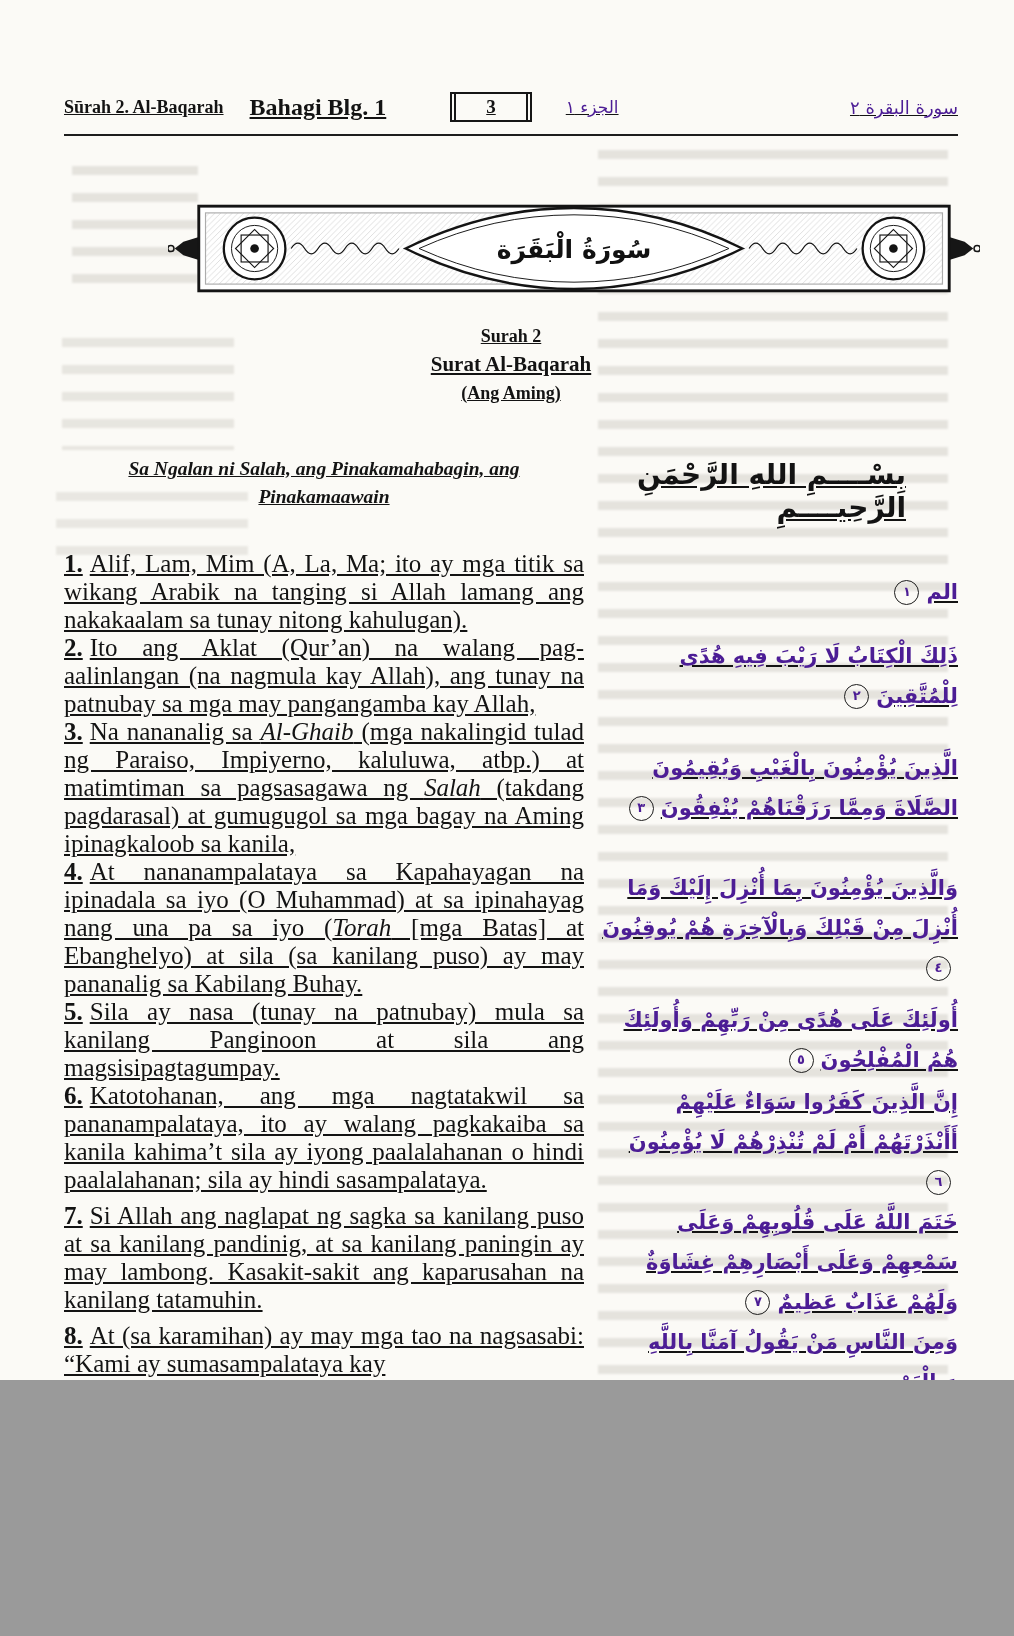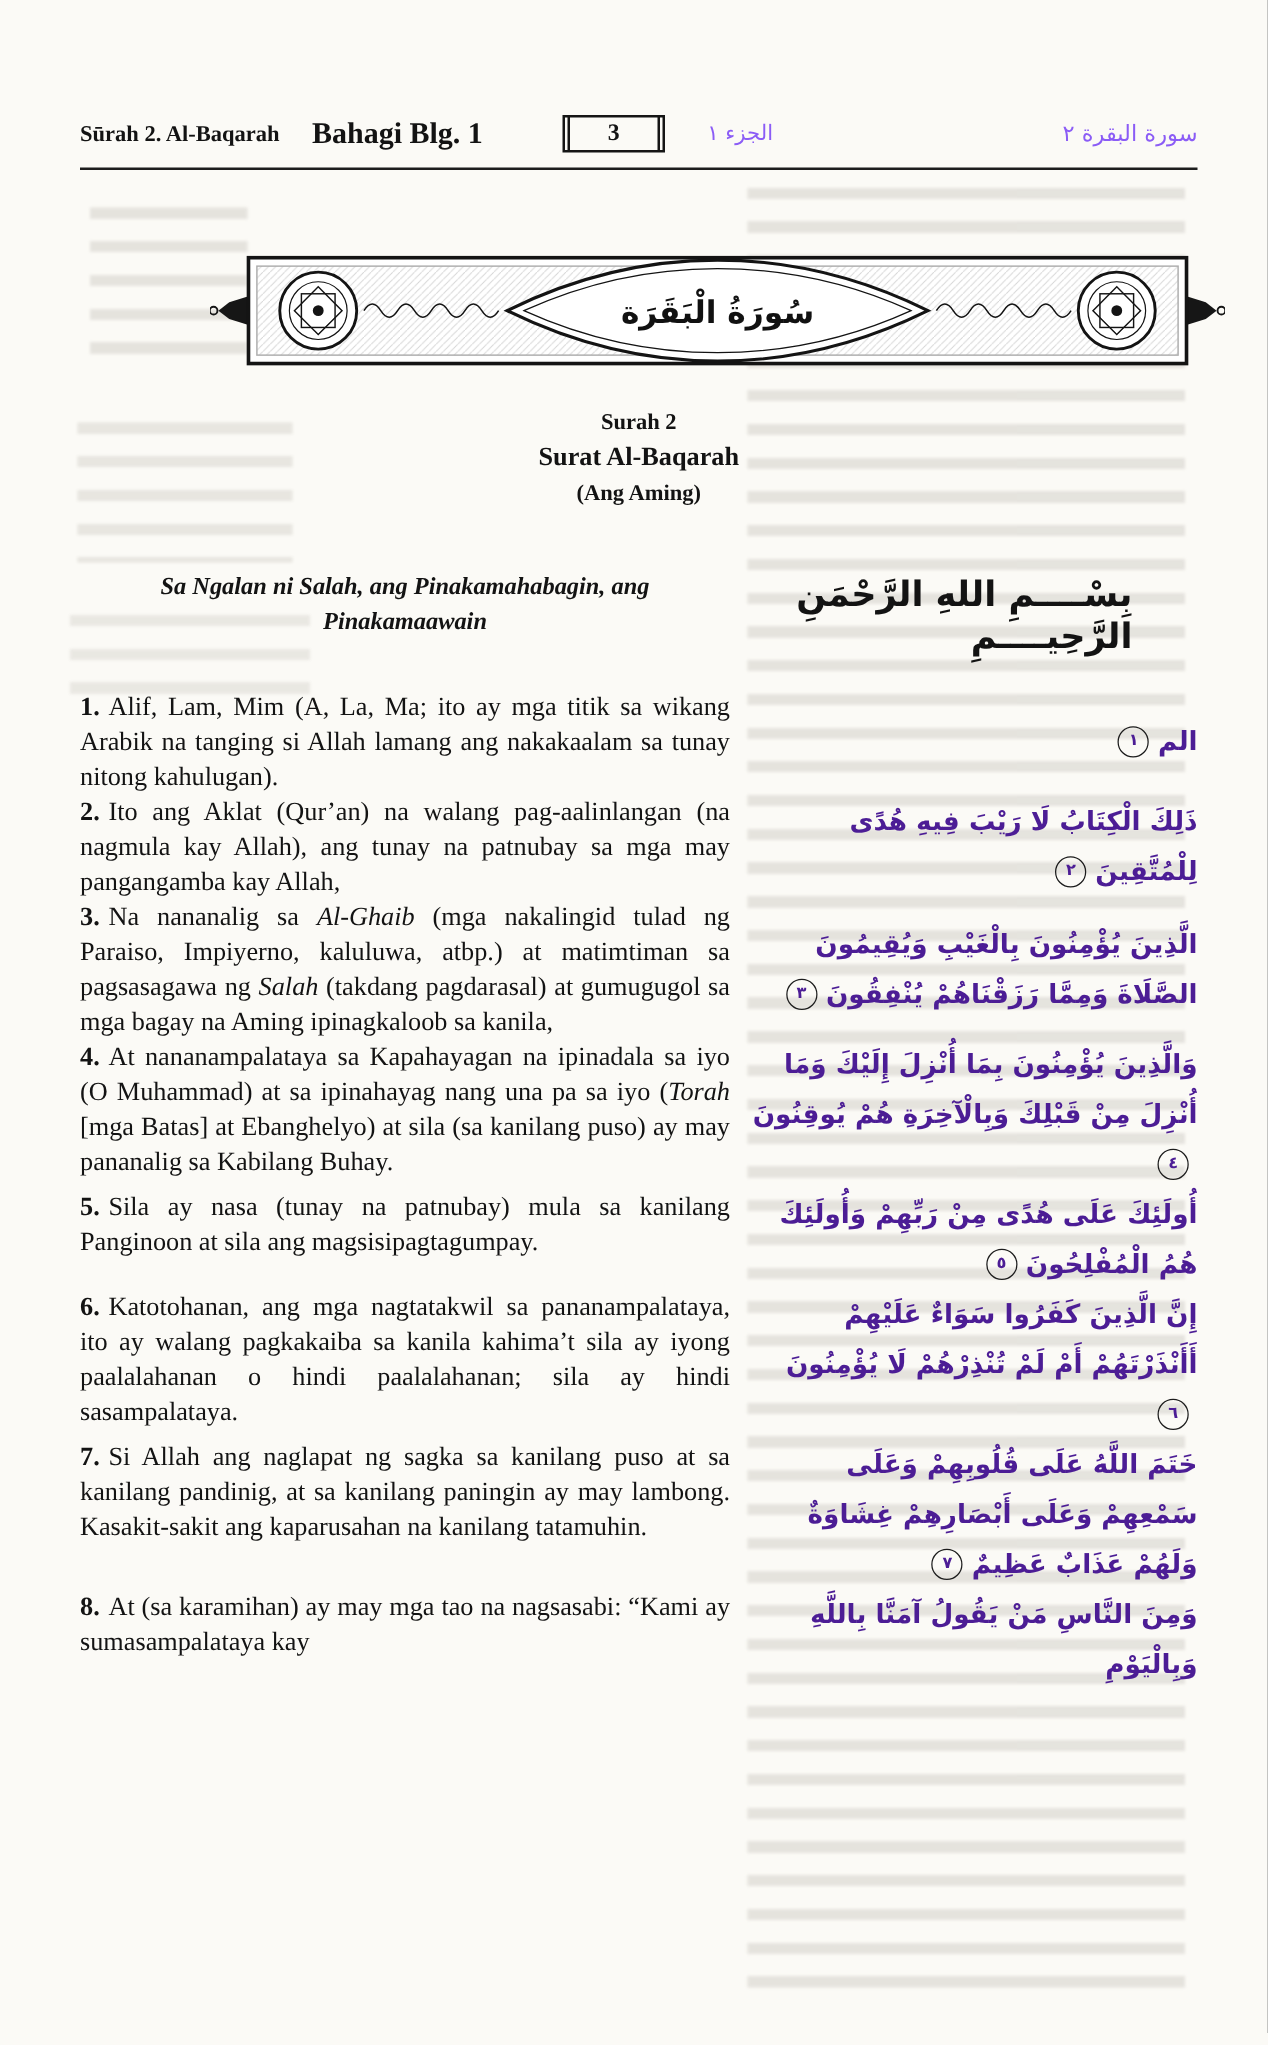--- a/index.html
+++ b/index.html
@@ -1,23 +1,24 @@
 <!DOCTYPE html>
 <html><head>
 <meta charset="utf-8">
 <style>
   html,body{margin:0;padding:0;background:#9a9a9a;}
   .page{
     position:relative;
-    width:1014px;height:1636px;
+    width:1014px;height:1380px;
     margin:0 auto;
     background:#fbfaf6;
     font-family:"Liberation Serif", serif;
     color:#131313;
     overflow:hidden;
+    text-decoration:underline;
   }
   
   .ghost{
     position:absolute;z-index:0;pointer-events:none;
     filter:blur(1.2px);
     background:repeating-linear-gradient(180deg,
       rgba(125,118,106,.34) 0 9px, rgba(125,118,106,0) 9px 27px);
   }
   .ghost-right{left:598px;top:150px;width:350px;height:1440px;opacity:.5;}
   .ghost-left-1{left:72px;top:166px;width:126px;height:132px;opacity:.5;}
@@ -28,21 +29,21 @@
 
   
   .header{display:flex;align-items:center;}
   .header .htitle{font-weight:bold;font-size:18px;}
   .header .hpart{font-weight:bold;font-size:24px;margin-left:26px;}
   .pagebox{margin-left:64px;border:2px solid #151515;padding:2px;background:transparent;}
   .pagebox-inner{
     border-left:2px solid #151515;border-right:2px solid #151515;
     padding:3px 30px;font-weight:bold;font-size:19px;
   }
-  .faint{color:#8b5cf6;filter:blur(.6px);font-family:"DejaVu Sans",sans-serif;}
+  .faint{color:#4c1d95;filter:blur(.6px);font-family:"DejaVu Sans",sans-serif;}
   .faint-juz{margin-left:34px;font-size:17px;}
   .hspacer{flex:1;}
   .faint-surah{font-size:18px;}
   .hrule{border:0;border-top:2px solid #1d1d1d;margin:12px 0 0 0;}
 
   
   .band-wrap{margin:64px 0 0 104px;}
 
   
   .titleblock{text-align:center;margin-top:22px;line-height:1.45;}
@@ -60,21 +61,21 @@
   .bism-ar{
     flex:1;direction:rtl;text-align:right;padding-right:52px;
     font-family:"DejaVu Sans",sans-serif;font-weight:bold;font-size:28px;margin-top:16px;
   }
 
   
   .verses{margin-top:26px;}
   .verse-row{display:flex;}
   .vtext{
     width:520px;margin:0;text-align:justify;
-    font-size:21px;line-height:28px;
+    font-size:25px;line-height:28px;
   }
   .vnum{margin-right:7px;}
   .var-wrap{flex:1;display:flex;align-items:center;padding-left:16px;}
   .var-inner{
     width:100%;direction:rtl;text-align:right;
     font-family:"DejaVu Sans",sans-serif;font-weight:bold;
     font-size:21px;line-height:40px;color:#4c1d95;
   }
   .ayah{
     display:inline-block;width:23px;height:23px;line-height:21px;

